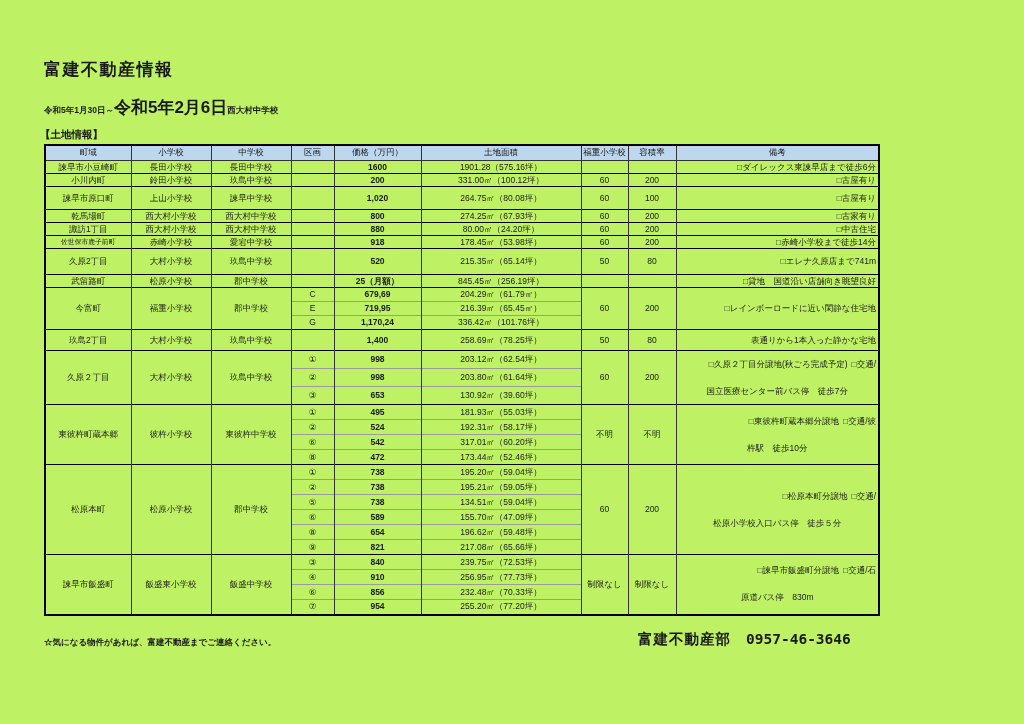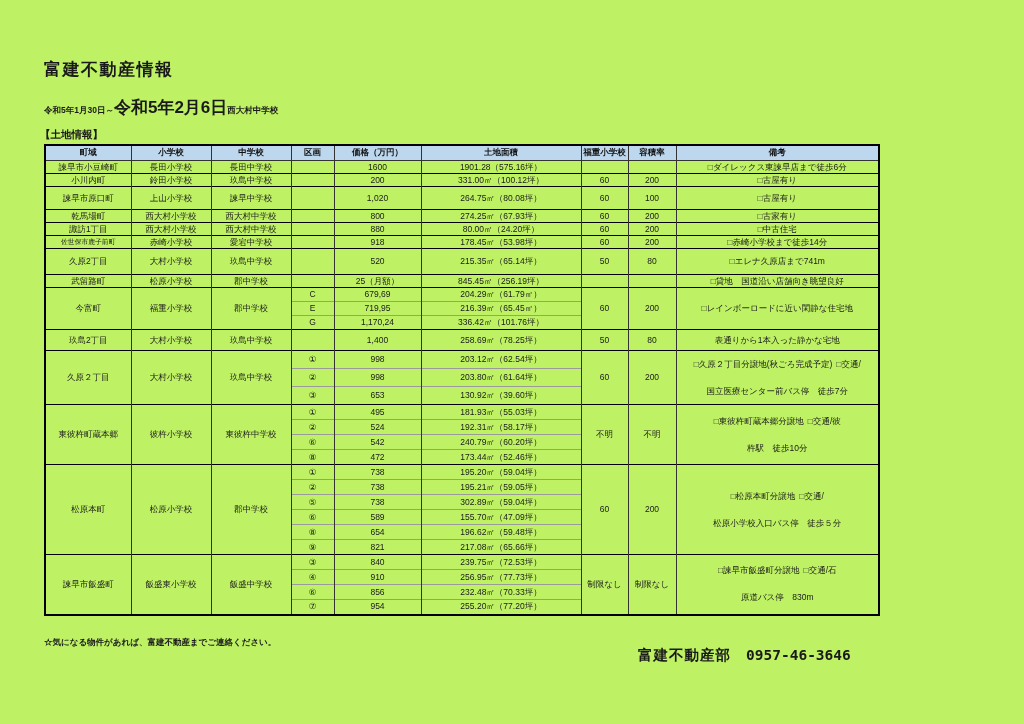--- a/index.html
+++ b/index.html
@@ -19,40 +19,40 @@
   .date-line{position:absolute;left:44px;top:96px;font-size:8.5px;font-weight:bold;}
   .date-line .date-main{font-size:17px;}
   .warning{position:absolute;left:44px;top:114px;font-size:8px;font-weight:bold;color:var(--warning);text-decoration:underline;}
   .section-label{position:absolute;left:40px;top:128px;font-size:10.5px;font-weight:bold;}
   table.land{
     position:absolute;left:44px;top:144px;width:834px;
     border-collapse:collapse;table-layout:fixed;
     border:2px solid var(--border_strong);
   }
   table.land th{
-    background:var(--header_bg);font-size:8.5px;font-weight:bold;height:14px;
+    background:var(--header_bg);font-size:8.5px;font-weight:normal;height:14px;
     padding:0;border:1px solid var(--border);color:#111;
   }
   table.land td{
     font-size:8.5px;padding:0 2px;text-align:center;vertical-align:middle;
     border-left:1px solid var(--border);border-right:1px solid var(--border);
     overflow:hidden;white-space:nowrap;line-height:1.05;
   }
   tr.gfirst td{border-top:1.5px solid var(--border_strong);}
   td.sub{border-top:1px solid var(--border_light);}
   td.town{font-size:8.5px;}
   td.town.small{font-size:6.8px;}
-  td.price{font-weight:normal;font-size:9px;}
+  td.price{font-weight:bold;font-size:9px;}
   td.area{font-size:8px;}
   td.section{font-size:8.5px;}
   td.remark{text-align:left;font-size:8px;padding:0 4px;white-space:normal;}
-  td.remark .r1{display:flex;justify-content:center;gap:4px;}
+  td.remark .r1{display:flex;justify-content:flex-end;gap:4px;}
   td.remark .r2{margin-top:18px;}
   .footer-note{position:absolute;left:44px;top:637px;font-size:8.5px;font-weight:bold;}
-  .footer-contact{position:absolute;left:638px;top:630px;font-size:14.5px;font-weight:bold;letter-spacing:1px;margin-top:16px;}
+  .footer-contact{position:absolute;left:638px;top:630px;font-size:14.5px;font-weight:bold;letter-spacing:1px;}
   .footer-contact .phone{font-family:"DejaVu Sans Mono",monospace;font-weight:bold;margin-left:10px;letter-spacing:0;}
 </style>
 </head>
 <body>
 
 <div class="page">
 
   <div class="doc-title">富建不動産情報</div>
 
   <div class="date-line">
@@ -293,21 +293,21 @@
           </td>
         </tr>
         <tr style="height: 15px;">
           <td class="section sub">②</td>
           <td class="price sub">524</td>
           <td class="area sub">192.31㎡（58.17坪）</td>
         </tr>
         <tr style="height: 15px;">
           <td class="section sub">⑥</td>
           <td class="price sub">542</td>
-          <td class="area sub">240.79㎡（60.20坪）</td>
+          <td class="area sub">317.01㎡（60.20坪）</td>
         </tr>
         <tr style="height: 15px;">
           <td class="section sub">⑧</td>
           <td class="price sub">472</td>
           <td class="area sub">173.44㎡（52.46坪）</td>
         </tr>
         <tr class="gfirst" style="height: 15px;">
           <td rowspan="6" class="town">松原本町</td>
           <td rowspan="6" class="school">松原小学校</td>
           <td rowspan="6" class="school">郡中学校</td>
@@ -325,21 +325,21 @@
           </td>
         </tr>
         <tr style="height: 15px;">
           <td class="section sub">②</td>
           <td class="price sub">738</td>
           <td class="area sub">195.21㎡（59.05坪）</td>
         </tr>
         <tr style="height: 15px;">
           <td class="section sub">⑤</td>
           <td class="price sub">738</td>
-          <td class="area sub">302.89㎡（59.04坪）</td>
+          <td class="area sub">134.51㎡（59.04坪）</td>
         </tr>
         <tr style="height: 15px;">
           <td class="section sub">⑥</td>
           <td class="price sub">589</td>
           <td class="area sub">155.70㎡（47.09坪）</td>
         </tr>
         <tr style="height: 15px;">
           <td class="section sub">⑧</td>
           <td class="price sub">654</td>
           <td class="area sub">196.62㎡（59.48坪）</td>

